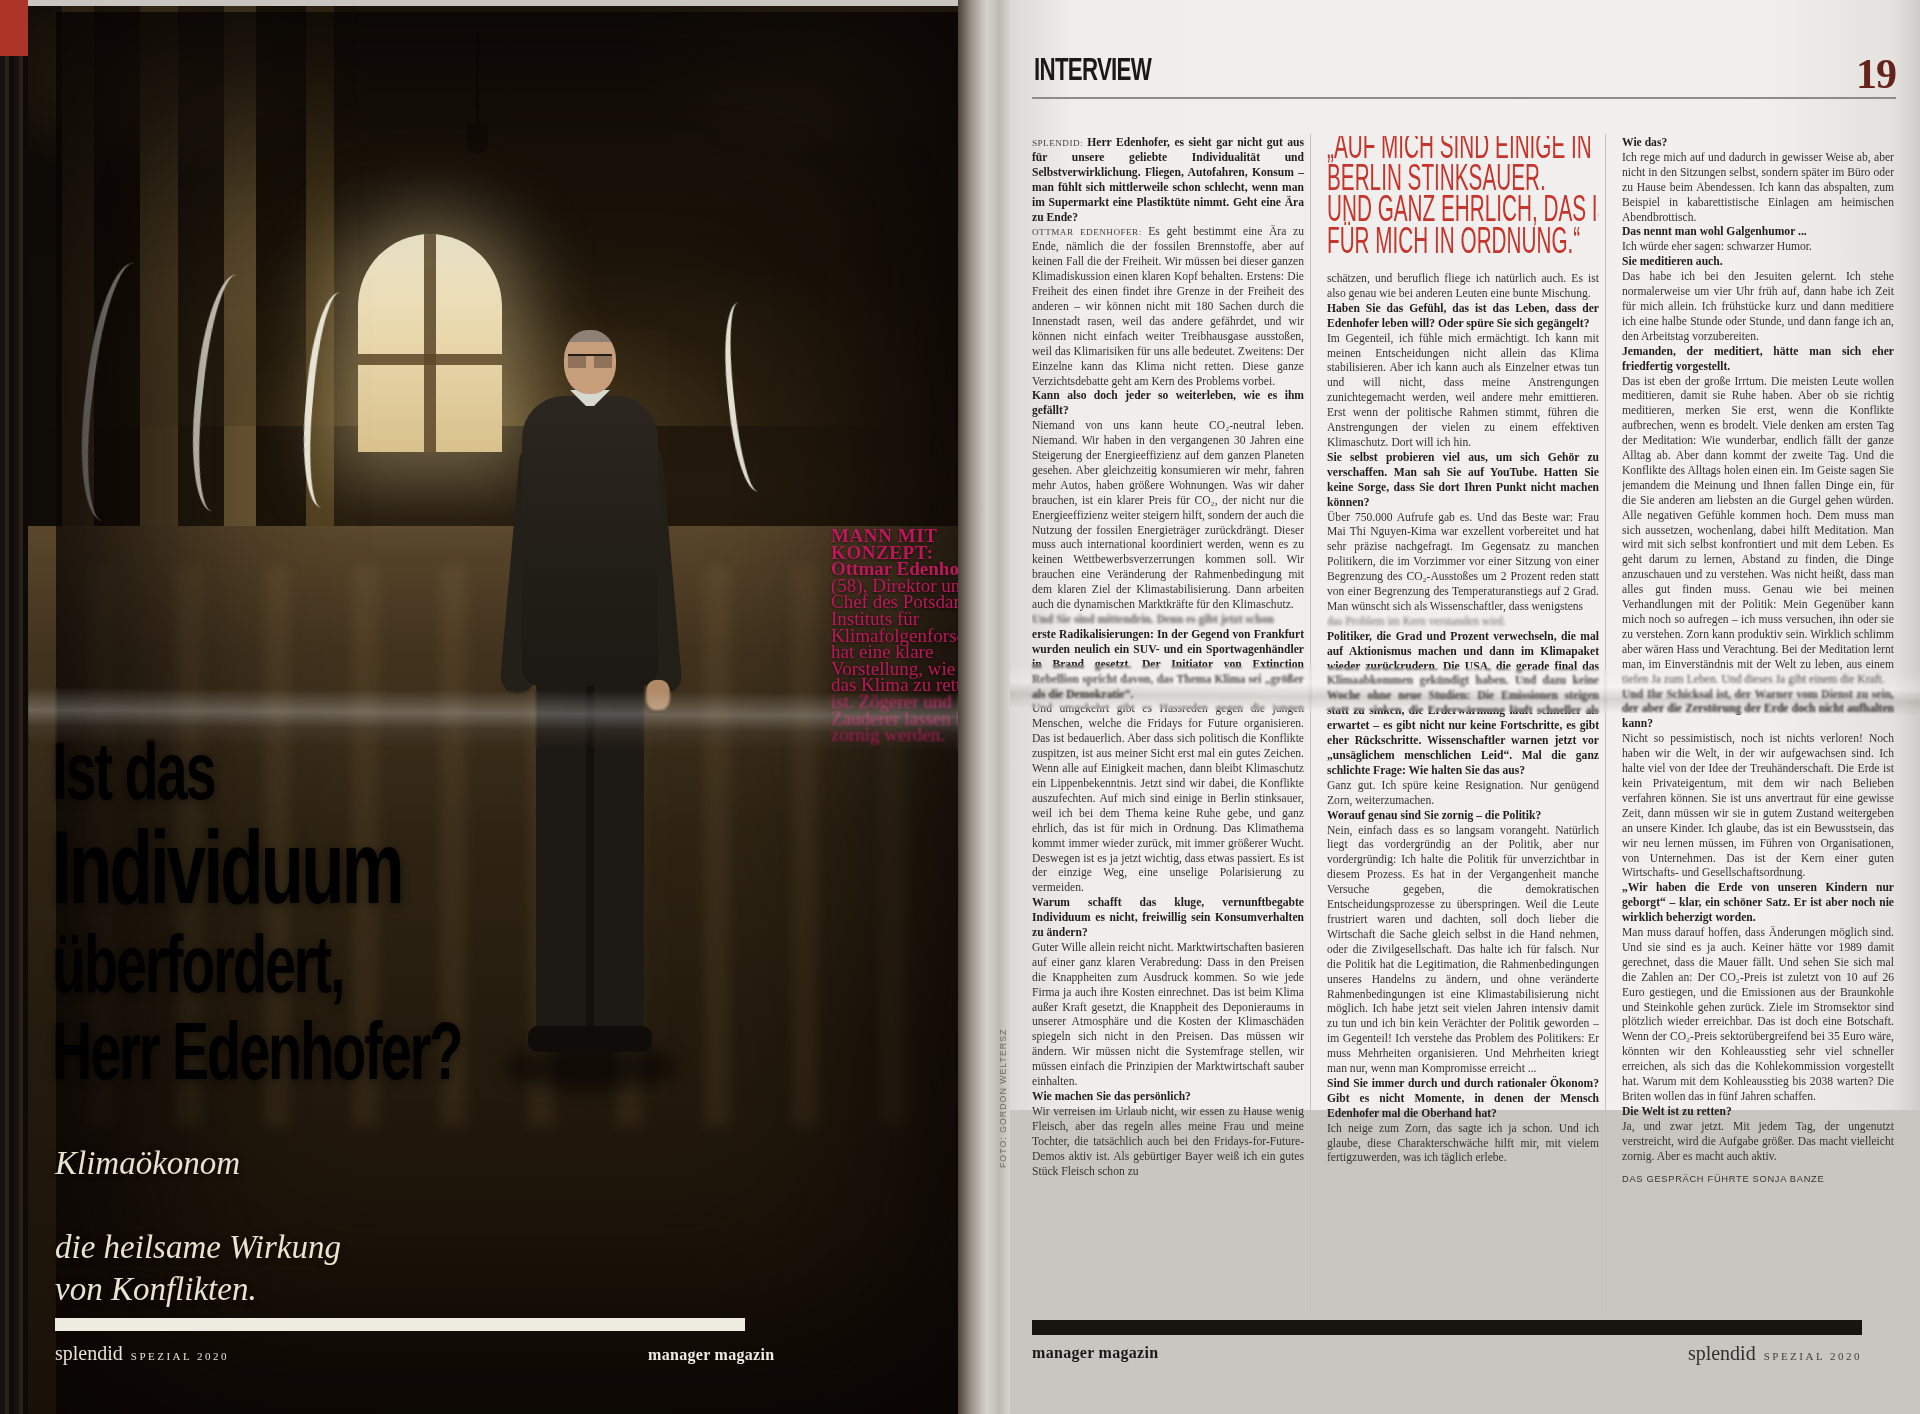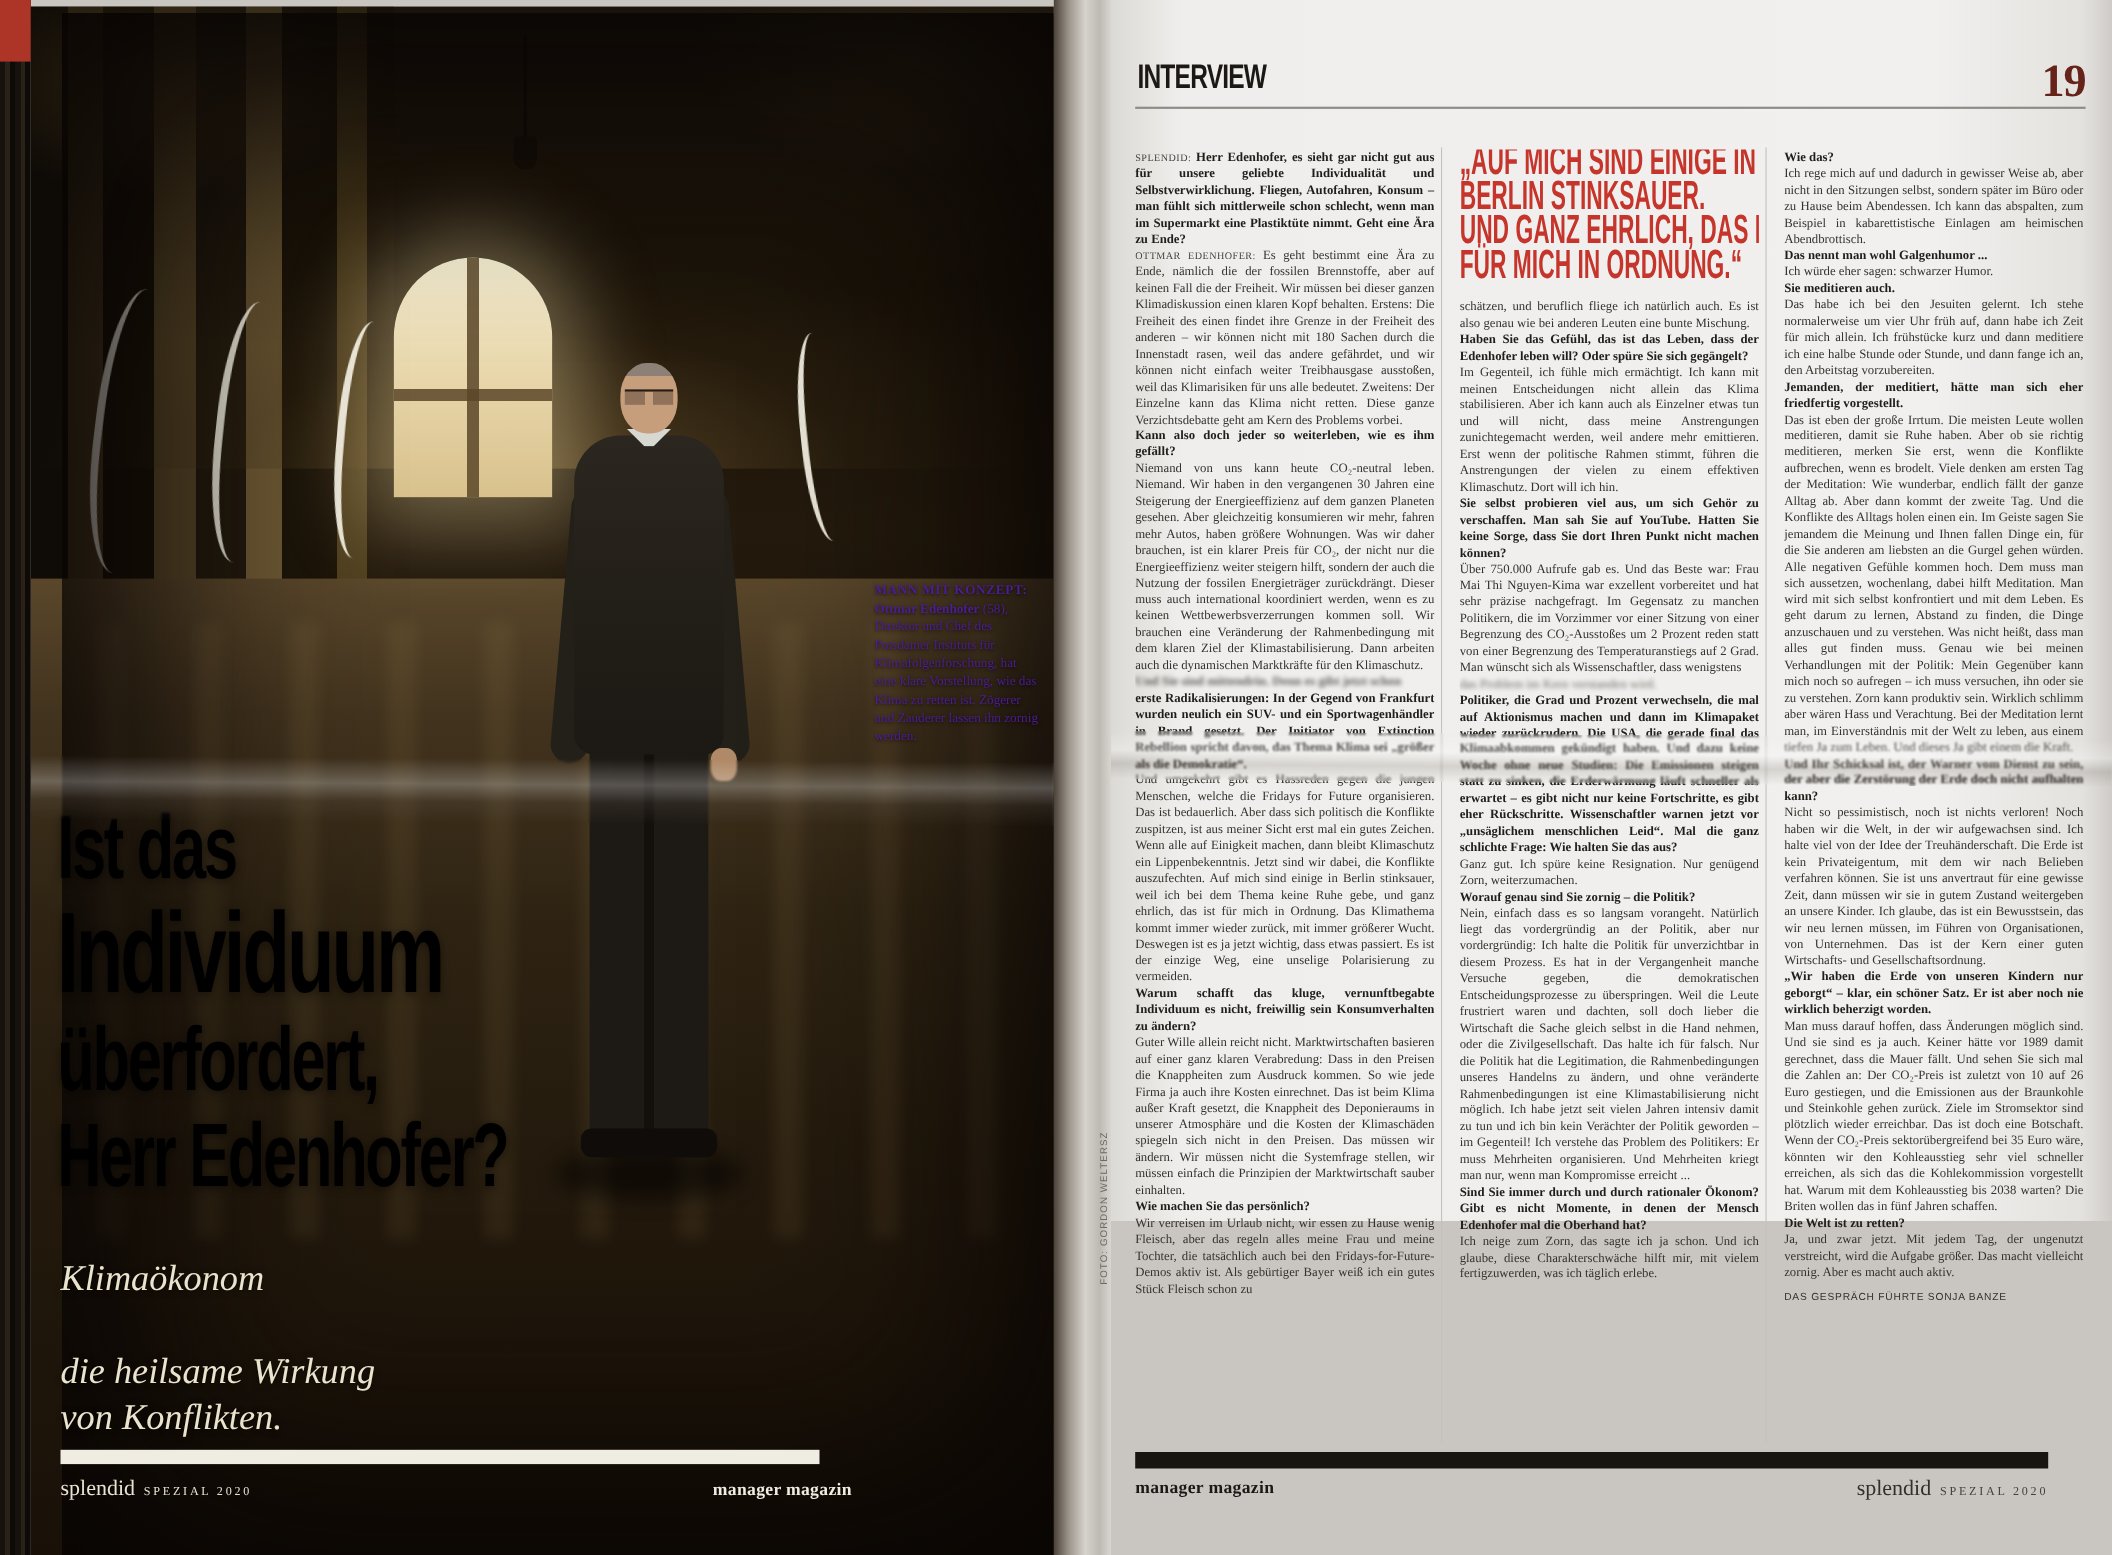--- a/index.html
+++ b/index.html
@@ -74,21 +74,21 @@
   
   .headline{left:52px;top:728px;color:#000000;font-family:"Liberation Sans","DejaVu Sans",sans-serif;
     font-weight:700;text-shadow:0 2px 10px rgba(0,0,0,.45);}
   .hl{display:block;transform:scaleX(.68);transform-origin:0 60%;white-space:nowrap;letter-spacing:-3px;}
   .hl1{font-size:82px;line-height:86px;}
   .hl2{font-size:104px;line-height:106px;letter-spacing:-4px;}
   .hl3{font-size:82px;line-height:88px;}
   .hl4{font-size:82px;line-height:86px;}
   .subhead{left:55px;top:1142px;color:#eae3cd;font-size:33px;line-height:42px;
     text-shadow:0 1px 6px rgba(0,0,0,.5);font-style:italic;}
-  .photo-caption{left:795px;top:528px;width:152px;color:#4c1d95;font-size:12px;line-height:16.6px;
+  .photo-caption{left:831px;top:528px;width:152px;color:#be185d;font-size:19px;line-height:16.6px;
     text-shadow:0 1px 3px rgba(0,0,0,.7);}
   .photo-caption .cap-title{font-weight:700;letter-spacing:.6px;}
   .photo-caption .cap-name{font-weight:700;}
   .brand-bar-left{left:55px;top:1318px;width:690px;height:13px;background:#efece2;}
   .footer-left-brand{left:55px;top:1342px;color:#e9e3d0;font-size:20px;}
   .footer-left-brand .issue{font-size:11px;letter-spacing:2.5px;margin-left:8px;}
   .footer-left-mag{left:648px;top:1346px;color:#efece2;font-weight:700;font-size:16px;letter-spacing:.3px;}
 
   
   #gutter{left:958px;top:0;width:52px;height:1414px;
@@ -109,21 +109,21 @@
   .col{top:136px;width:272px;height:1180px;overflow:hidden;font-size:11.6px;line-height:14.9px;
     color:#36322e;text-align:justify;hyphens:auto;-webkit-hyphens:auto;}
   .col1{left:22px;} .col2{left:317px;} .col3{left:612px;}
   .col p{margin:0;}
   .col p.q{font-weight:700;color:#211d1a;}
   .col p.blurline{filter:blur(1.7px);opacity:.7;}
   .col .label{font-weight:400;font-size:9.2px;letter-spacing:.45px;color:#474340;}
   .col p.credit{font-family:"Liberation Sans","DejaVu Sans",sans-serif;font-size:9.3px;
     letter-spacing:.7px;color:#36322e;margin-top:7px;text-align:left;}
   .pullquote{margin:-6px 0 16px 0;color:#c5352b;font-family:"Liberation Sans","DejaVu Sans",sans-serif;
-    font-weight:700;font-size:37px;line-height:31.5px;}
+    font-weight:400;font-size:37px;line-height:31.5px;}
   .pullquote .pq-line{display:block;transform:scaleX(.56);transform-origin:0 50%;white-space:nowrap;}
   .photo-credit{left:-12px;top:1168px;transform:rotate(-90deg);transform-origin:0 0;
     font-family:"Liberation Sans","DejaVu Sans",sans-serif;font-size:8.8px;letter-spacing:1px;
     color:#6d6964;white-space:nowrap;}
   .footer-bar-right{left:22px;top:1320px;width:830px;height:15px;background:#181511;}
   .footer-right-mag{left:22px;top:1344px;font-weight:700;font-size:16px;color:#1c1815;letter-spacing:.3px;}
   .footer-right-brand{left:566px;top:1342px;width:286px;text-align:right;font-size:20px;color:#33302c;}
   .footer-right-brand .issue{font-size:11px;letter-spacing:2.5px;margin-left:8px;color:#45413d;}
 
   

